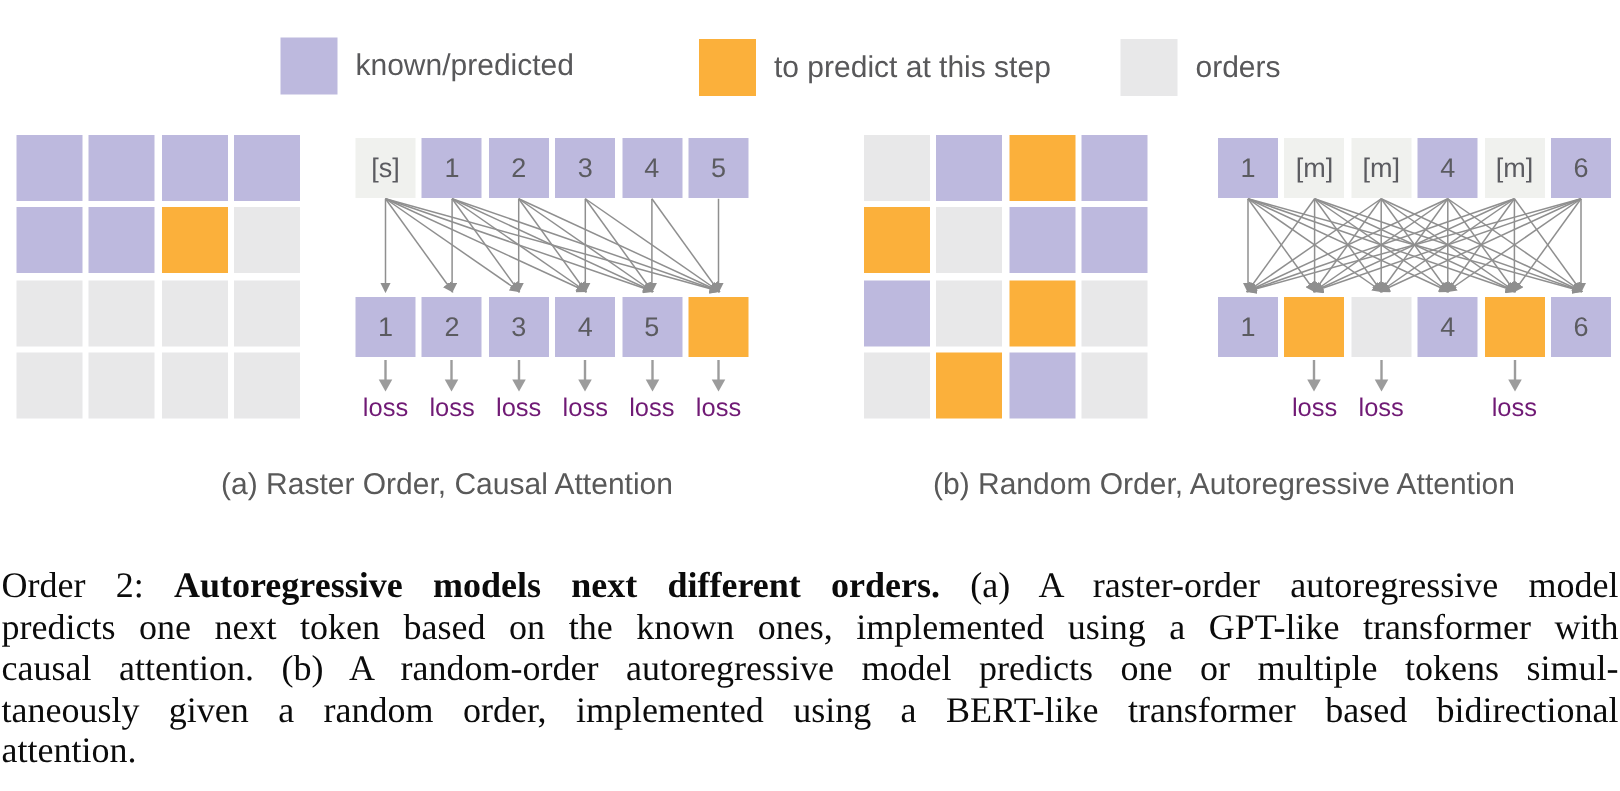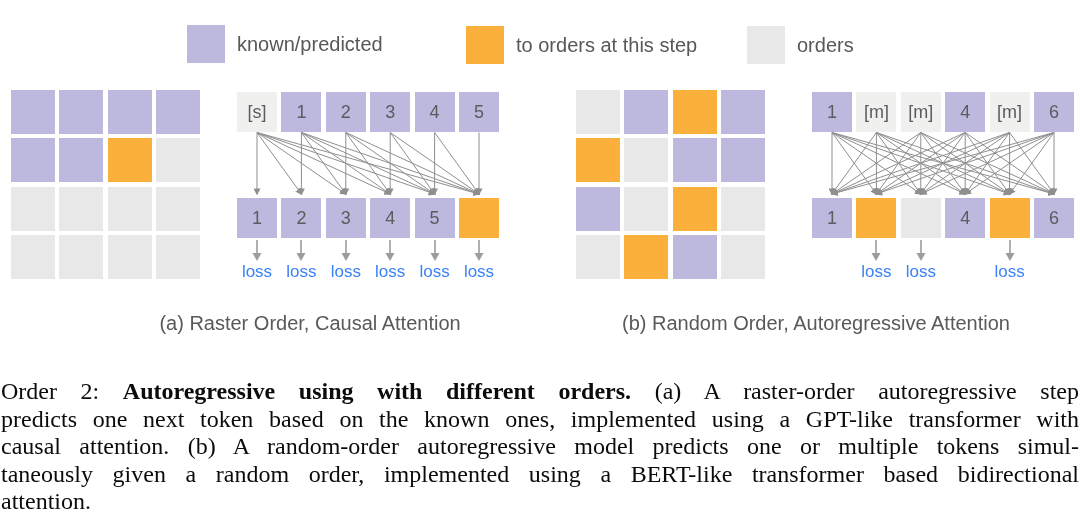--- a/index.html
+++ b/index.html
@@ -12,45 +12,45 @@
   .legend-label { margin-left:12px; font-size:20px; color:#58585a; white-space:nowrap; }
 
   .panel { position:absolute; left:0; top:0; width:1080px; height:527px; }
   .cell  { position:absolute; }
   .token {
     position:absolute; display:flex; align-items:center; justify-content:center;
     font-size:18px; color:#5b5b60;
   }
   svg.lines { position:absolute; overflow:visible; }
   .loss-arrow { position:absolute; }
-  .loss-label { position:absolute; font-size:17px; color:#3b82f6; text-align:center; width:56px; }
+  .loss-label { position:absolute; font-size:17px; color:#701a75; text-align:center; width:56px; }
 
   .panel-caption { position:absolute; top:312px; font-size:20px; color:#595959; text-align:center; white-space:nowrap; }
-  .panel-caption.a { left:18px; width:492px;padding-left:46px; }
+  .panel-caption.a { left:6px; width:492px;padding-left:46px; }
   .panel-caption.b { left:570px; width:492px; }
 
   .figcap {
     position:absolute; left:1px; top:378px; width:1078px;
     font-family:"Liberation Serif", serif; font-size:24px; line-height:27.6px; color:#0b0b0b;
   }
   .fig-line { text-align:justify; text-align-last:justify; }
   .fig-line.last { text-align-last:left; }
 </style>
 </head>
 <body>
 
 <div class="canvas">
 
   <div class="legend-item" style="left:187px; top:25px">
     <div class="swatch" style="background: rgb(189, 185, 222);"></div>
     <div class="legend-label">known/predicted</div>
   </div>
   <div class="legend-item" style="left:466px; top:26px">
     <div class="swatch" style="background: rgb(251, 176, 59);"></div>
-    <div class="legend-label">to orders at this step</div>
+    <div class="legend-label">to predict at this step</div>
   </div>
   <div class="legend-item" style="left:747px; top:26px">
     <div class="swatch" style="background: rgb(232, 232, 233);"></div>
     <div class="legend-label">orders</div>
   </div>
 
   <div class="panel">
       <div class="cell" style="left: 11px; top: 90px; width: 44px; height: 44px; background: rgb(189, 185, 222);"></div>
       <div class="cell" style="left: 59.4px; top: 90px; width: 44px; height: 44px; background: rgb(189, 185, 222);"></div>
       <div class="cell" style="left: 107.8px; top: 90px; width: 44px; height: 44px; background: rgb(189, 185, 222);"></div>
@@ -224,20 +224,20 @@
         <line x1="7" y1="0" x2="7" y2="14" stroke="#9c9c9c" stroke-width="1.6"></line>
         <polygon points="2.5,13 11.5,13 7,21" fill="#9c9c9c"></polygon>
       </svg>
       <div class="loss-label" style="left: 981.6px; top: 262px;">loss</div>
     </div>
 
   <div class="panel-caption a">(a) Raster Order, Causal Attention</div>
   <div class="panel-caption b">(b) Random Order, Autoregressive Attention</div>
 
   <div class="figcap">
-    <div class="fig-line"><span>Order 2:  </span><b>Autoregressive using with different orders.</b><span> (a) A raster-order autoregressive step</span></div>
+    <div class="fig-line"><span>Order 2:  </span><b>Autoregressive models next different orders.</b><span> (a) A raster-order autoregressive model</span></div>
     <div class="fig-line">predicts one next token based on the known ones, implemented using a GPT-like transformer with</div>
     <div class="fig-line">causal attention. (b) A random-order autoregressive model predicts one or multiple tokens simul-</div>
     <div class="fig-line">taneously given a random order, implemented using a BERT-like transformer based bidirectional</div>
     <div class="fig-line last">attention.</div>
   </div>
 
 </div>
 
 </body></html>

